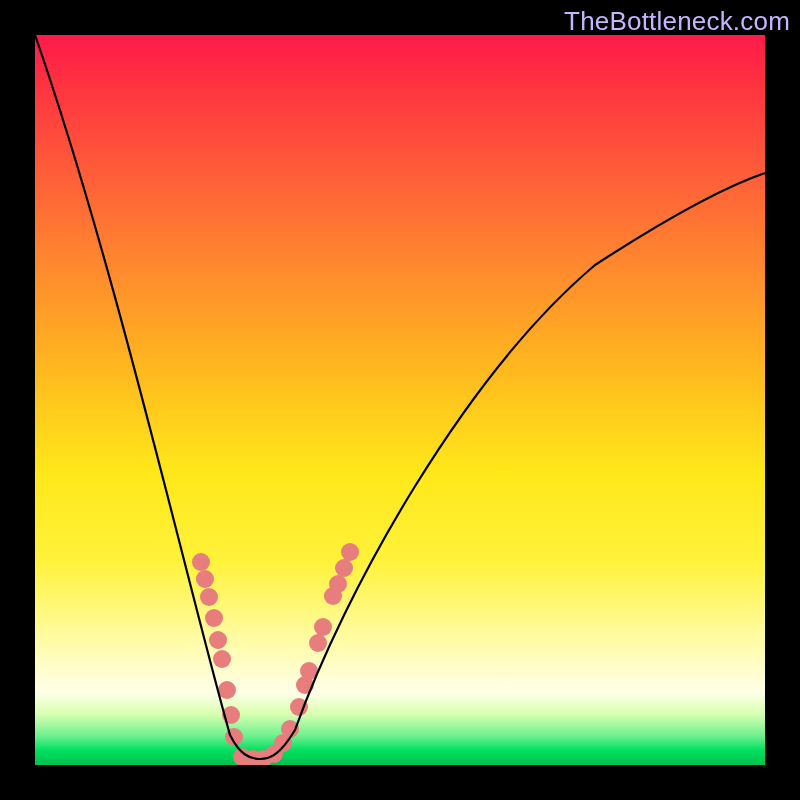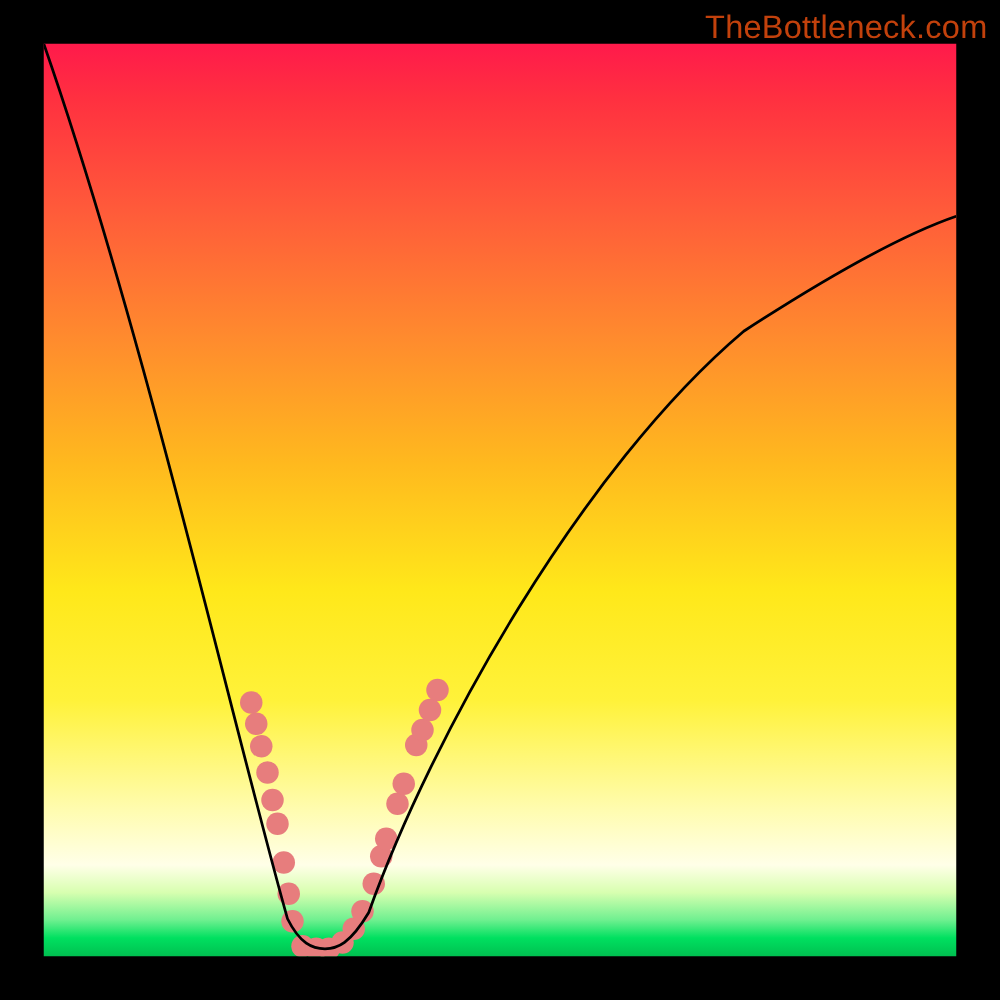--- a/index.html
+++ b/index.html
@@ -38,21 +38,21 @@
       #d8ffb0 93%,
       #70f090 96%,
       #00e060 98%,
       #00c050 100%
     );
   }
   .watermark {
     position: absolute;
     top: 6px;
     right: 10px;
-    color: #c2410c;
+    color: #c4b5fd;
     font-size: 26px;
     letter-spacing: 0.2px;
     font-weight: 400;
     user-select: none;
     margin-left: 44px;
   }
   svg.curve {
     position: absolute;
     left: 0;
     top: 0;

